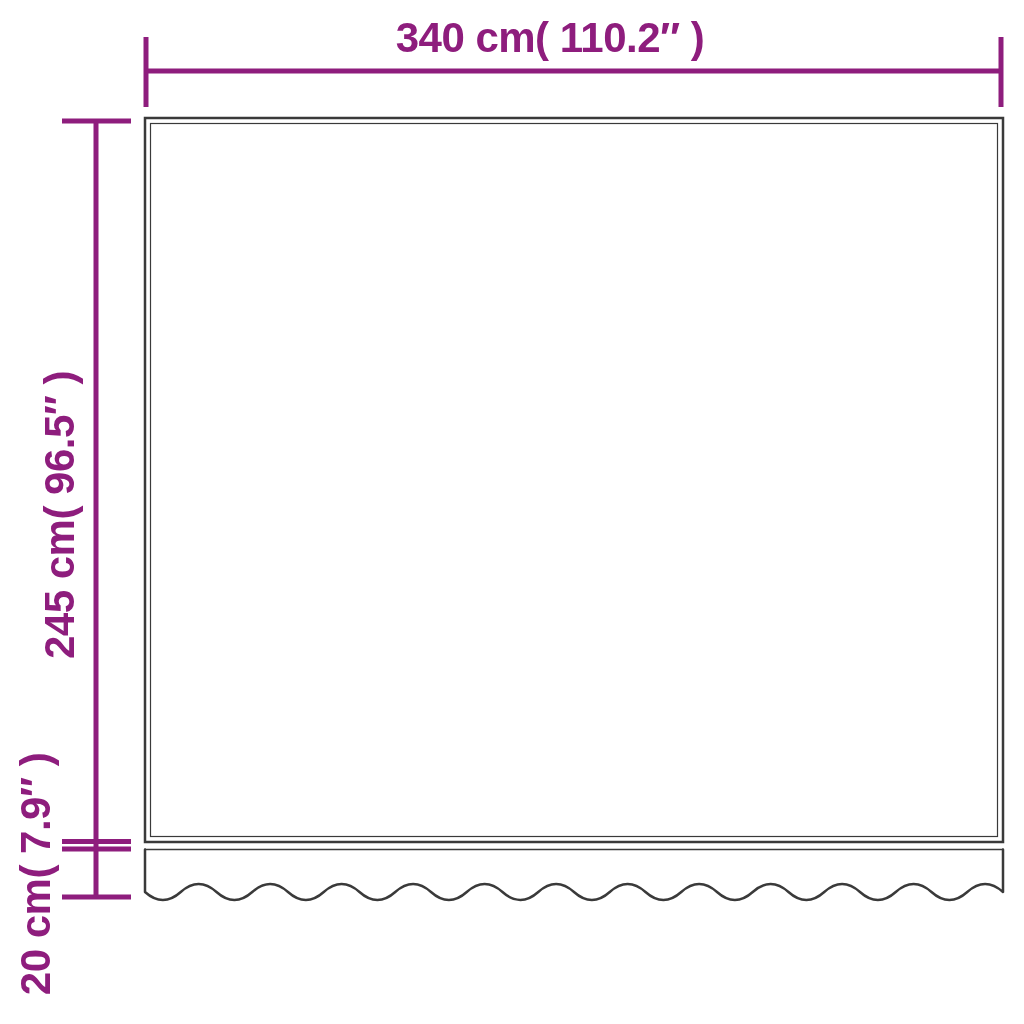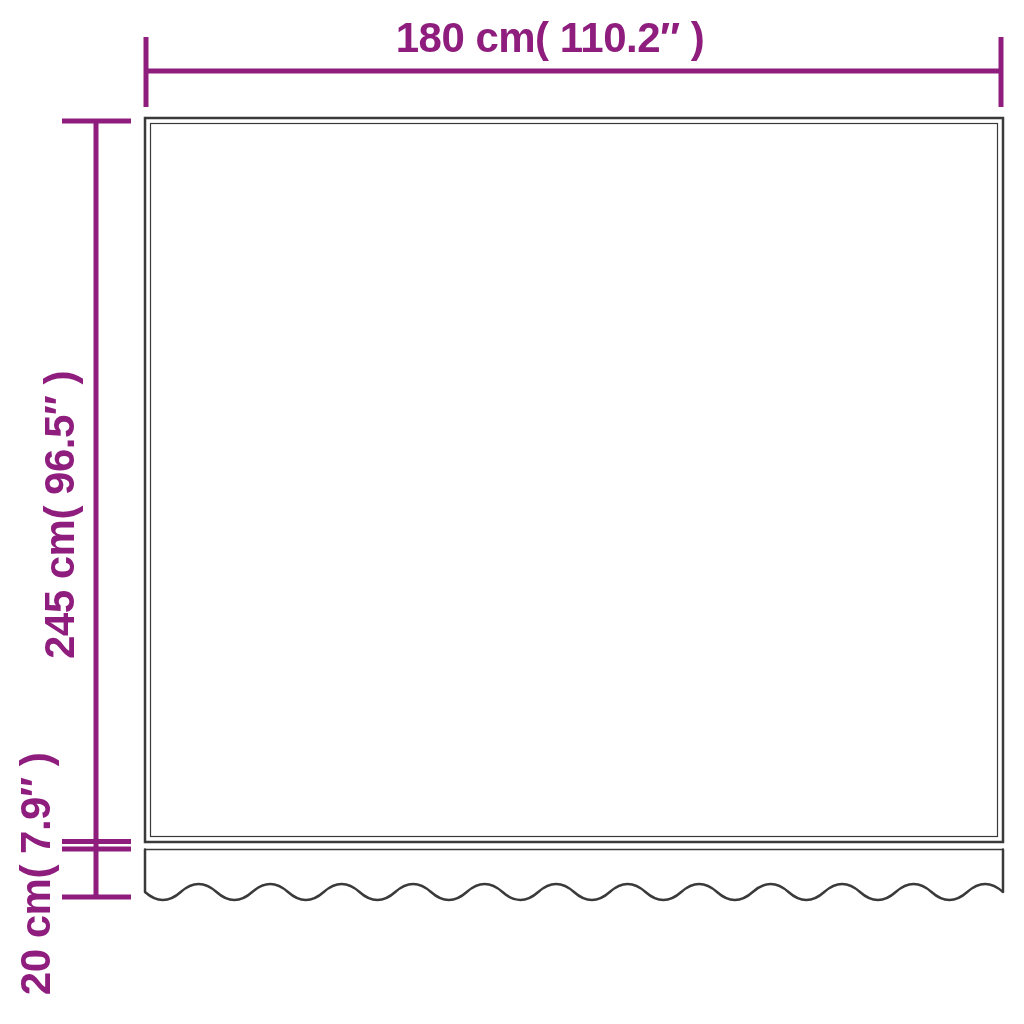--- a/index.html
+++ b/index.html
@@ -74,19 +74,19 @@
       <line x1="1001" y1="37" x2="1001" y2="107"></line>
 
       <line x1="96" y1="121" x2="96" y2="897"></line>
       <line x1="62" y1="121" x2="131" y2="121"></line>
       <line x1="62" y1="841.5" x2="131" y2="841.5"></line>
       <line x1="62" y1="849" x2="131" y2="849"></line>
       <line x1="62" y1="897" x2="131" y2="897"></line>
     </g>
   </svg>
 
-  <div class="dim-label horizontal" style="left:550px;top:38px;">180 cm( 110.2″ )</div>
+  <div class="dim-label horizontal" style="left:550px;top:38px;">340 cm( 110.2″ )</div>
 
   <div class="dim-label vertical" style="left:60px;top:515px;">245 cm( 96.5″ )</div>
 
   <div class="dim-label vertical" style="left:36px;top:874px;">20 cm( 7.9″ )</div>
 
 </div>
 
 </body></html>

